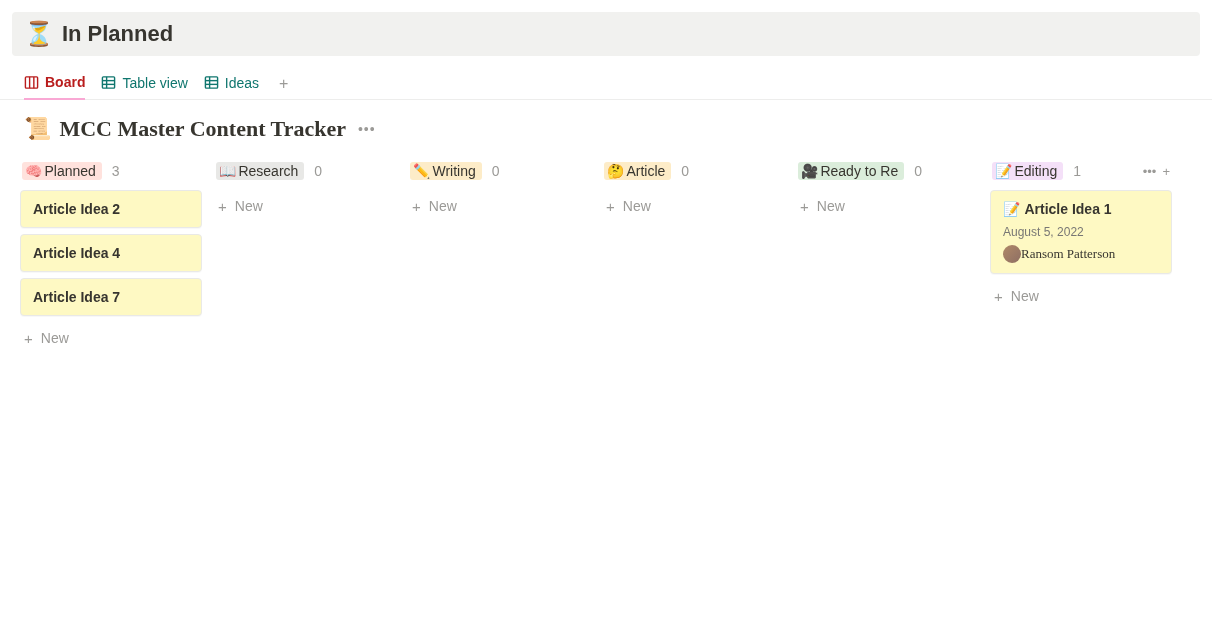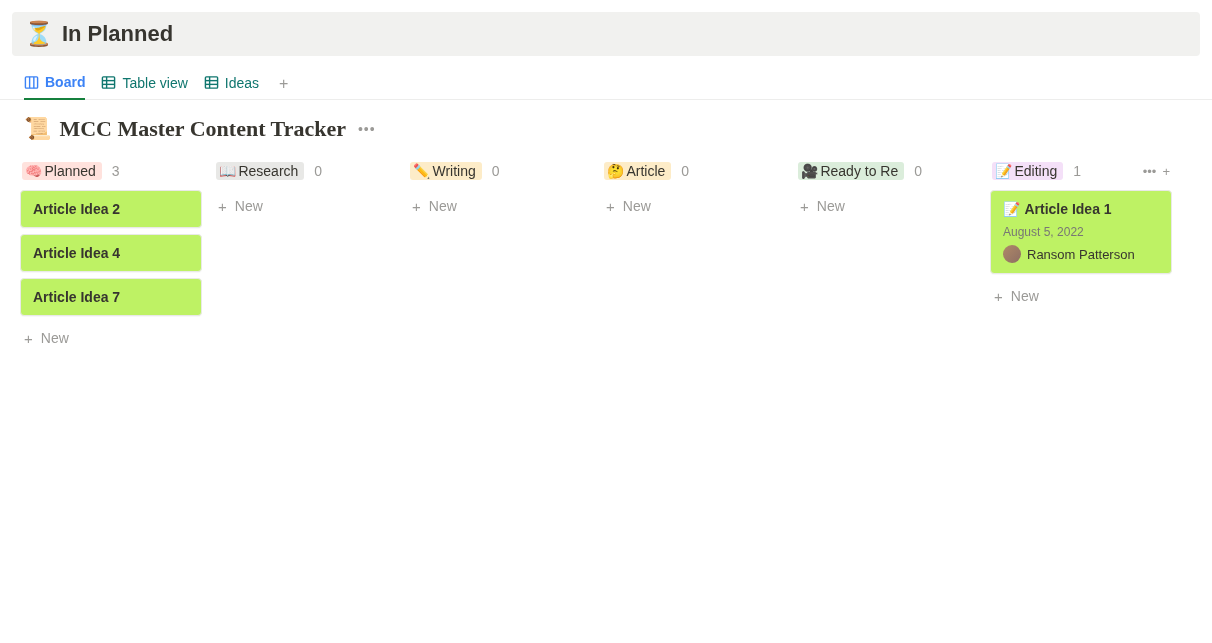--- a/index.html
+++ b/index.html
@@ -2,39 +2,39 @@
 <html><head>
 <meta charset="utf-8">
 <style>
 * { box-sizing: border-box; margin: 0; padding: 0; }
 body { font-family: -apple-system, BlinkMacSystemFont, "Segoe UI", Helvetica, Arial, sans-serif; background: #fff; color: #37352f; }
 .page-header { background: #f1f1ef; padding: 8px 12px; border-radius: 4px; margin: 12px; display: flex; align-items: center; gap: 8px; }
 .page-header .emoji { font-size: 24px; }
 .page-header .title { font-size: 22px; font-weight: 700; }
 .tabs { display: flex; align-items: center; gap: 16px; padding: 0 24px; border-bottom: 1px solid #ededec; margin-top: 12px; }
 .tab { display: flex; align-items: center; gap: 6px; padding: 6px 0 8px 0; font-size: 14px; color: #0f766e; cursor: pointer; }
-.tab.active { color: #3b82f6; font-weight: 600; border-bottom: 2px solid #15803d; margin-bottom: -1px; }
+.tab.active { color: #b91c1c; font-weight: 600; border-bottom: 2px solid #f9a8d4; margin-bottom: -1px; }
 .tab-icon { width: 15px; height: 15px; display: inline-flex; }
 .add-tab { color: #9b9a97; font-size: 16px; cursor: pointer; padding: 4px; }
 .db-title-row { display: flex; align-items: center; gap: 8px; padding: 16px 24px 8px 24px; }
 .db-title-row .emoji { font-size: 22px; }
 .db-title { font-size: 22px; font-weight: 700; font-family: Liberation Serif, serif; }
 .db-more { color: #9b9a97; font-size: 14px; cursor: pointer; padding: 2px 4px; letter-spacing: 1px; }
 .board { display: flex; gap: 12px; padding: 8px 20px 40px 20px; overflow-x: auto; }
 .column { min-width: 182px; max-width: 182px; display: flex; flex-direction: column; }
 .col-header { display: flex; align-items: center; gap: 10px; padding: 4px 2px 10px 2px; }
 .status-pill { display: inline-flex; align-items: center; gap: 2px; padding: 1px 6px 1px 3px; border-radius: 3px; font-size: 14px; font-weight: 500; white-space: nowrap; overflow: hidden; max-width: 130px; }
 .status-pill .se { font-size: 14px; }
 .count { color: #9b9a97; font-size: 14px; }
 .col-actions { margin-left: auto; display: flex; gap: 6px; color: #9b9a97; }
 .col-actions span { cursor: pointer; font-size: 13px; }
-.card { background: #bef264; border: 1px solid #e9e9e7; border-radius: 4px; padding: 10px 12px; margin-bottom: 6px; box-shadow: 0 1px 1px rgba(15,15,15,0.03); cursor: pointer; }
+.card { background: #fef9c3; border: 1px solid #e9e9e7; border-radius: 4px; padding: 10px 12px; margin-bottom: 6px; box-shadow: 0 1px 1px rgba(15,15,15,0.03); cursor: pointer; }
 .card-title { font-size: 14px; font-weight: 600; color: #37352f; display: flex; align-items: center; gap: 4px; }
 .card-meta { font-size: 12px; color: #787774; margin-top: 8px; }
-.card-person { display: flex; align-items: center; gap: 6px; font-size: 13px; color: #37352f; margin-top: 6px; }
+.card-person { display: flex; align-items: center; gap: 0; font-size: 13px; color: #37352f; margin-top: 6px; font-family: Liberation Serif, serif; }
 .avatar { width: 18px; height: 18px; border-radius: 50%; background: linear-gradient(135deg,#b08968,#8d6e63); display: inline-block; }
 .new-row { display: flex; align-items: center; gap: 8px; color: #9b9a97; font-size: 14px; padding: 6px 4px; cursor: pointer; margin-top: 2px; }
 .plus { font-size: 15px; line-height: 1; }
 </style>
 </head>
 <body>
 
 <div class="page-header">
   <span class="emoji">⏳</span>
   <span class="title">In Planned</span>

